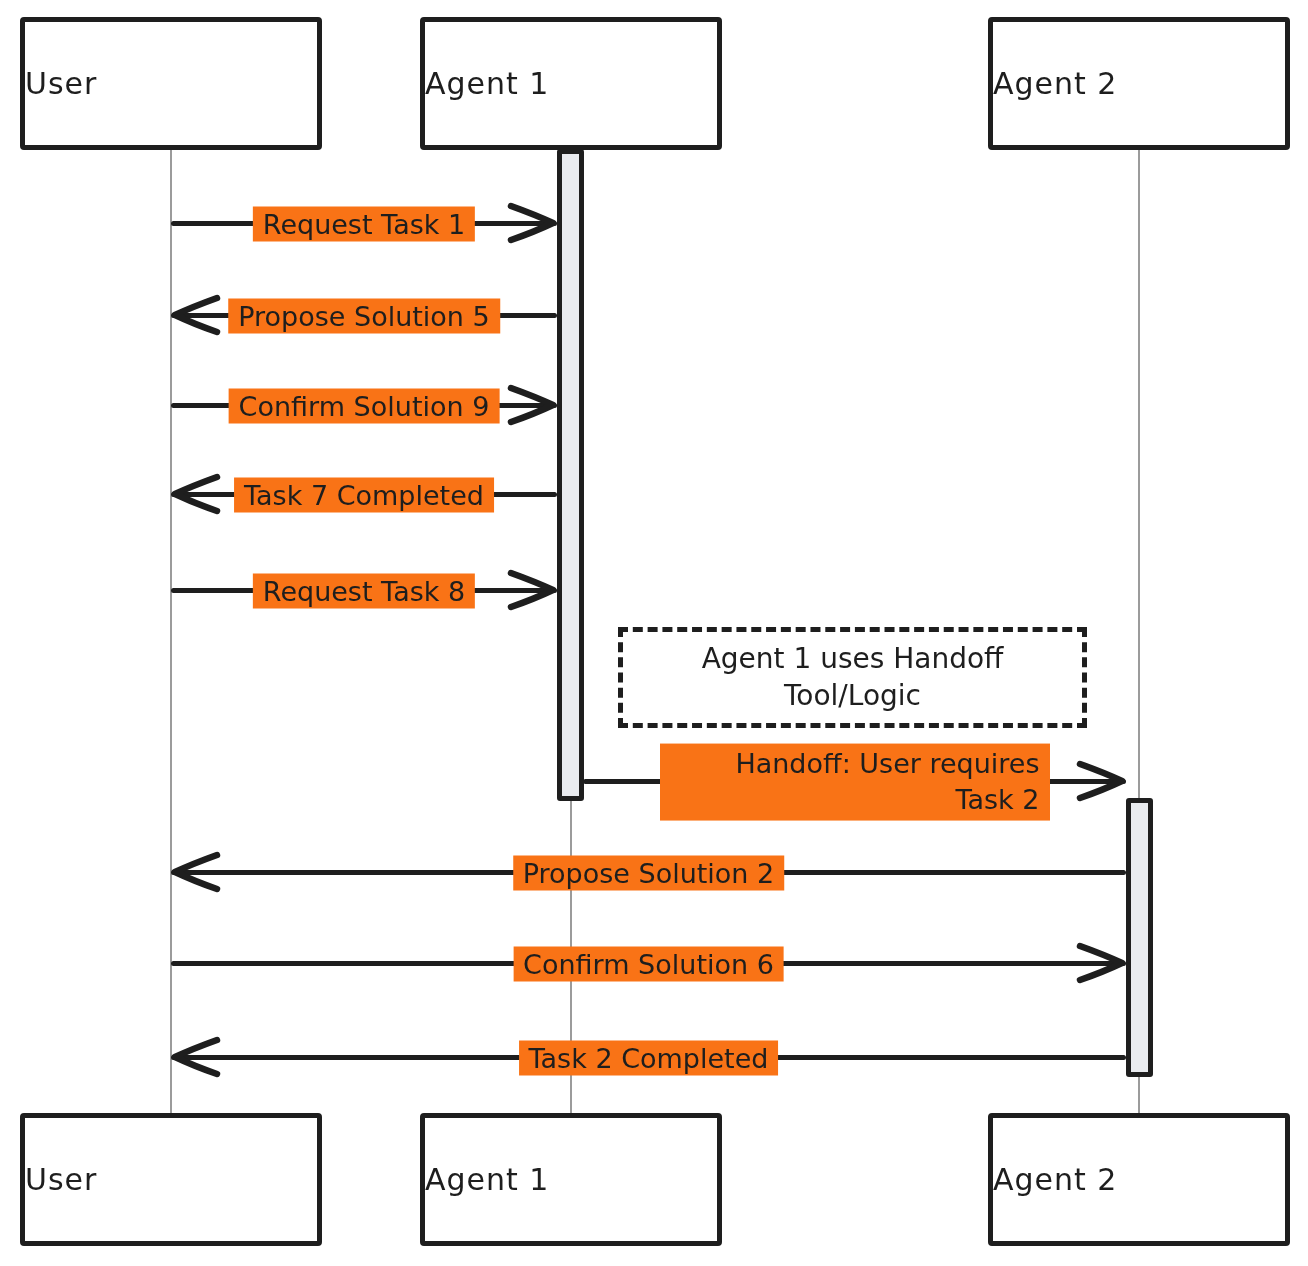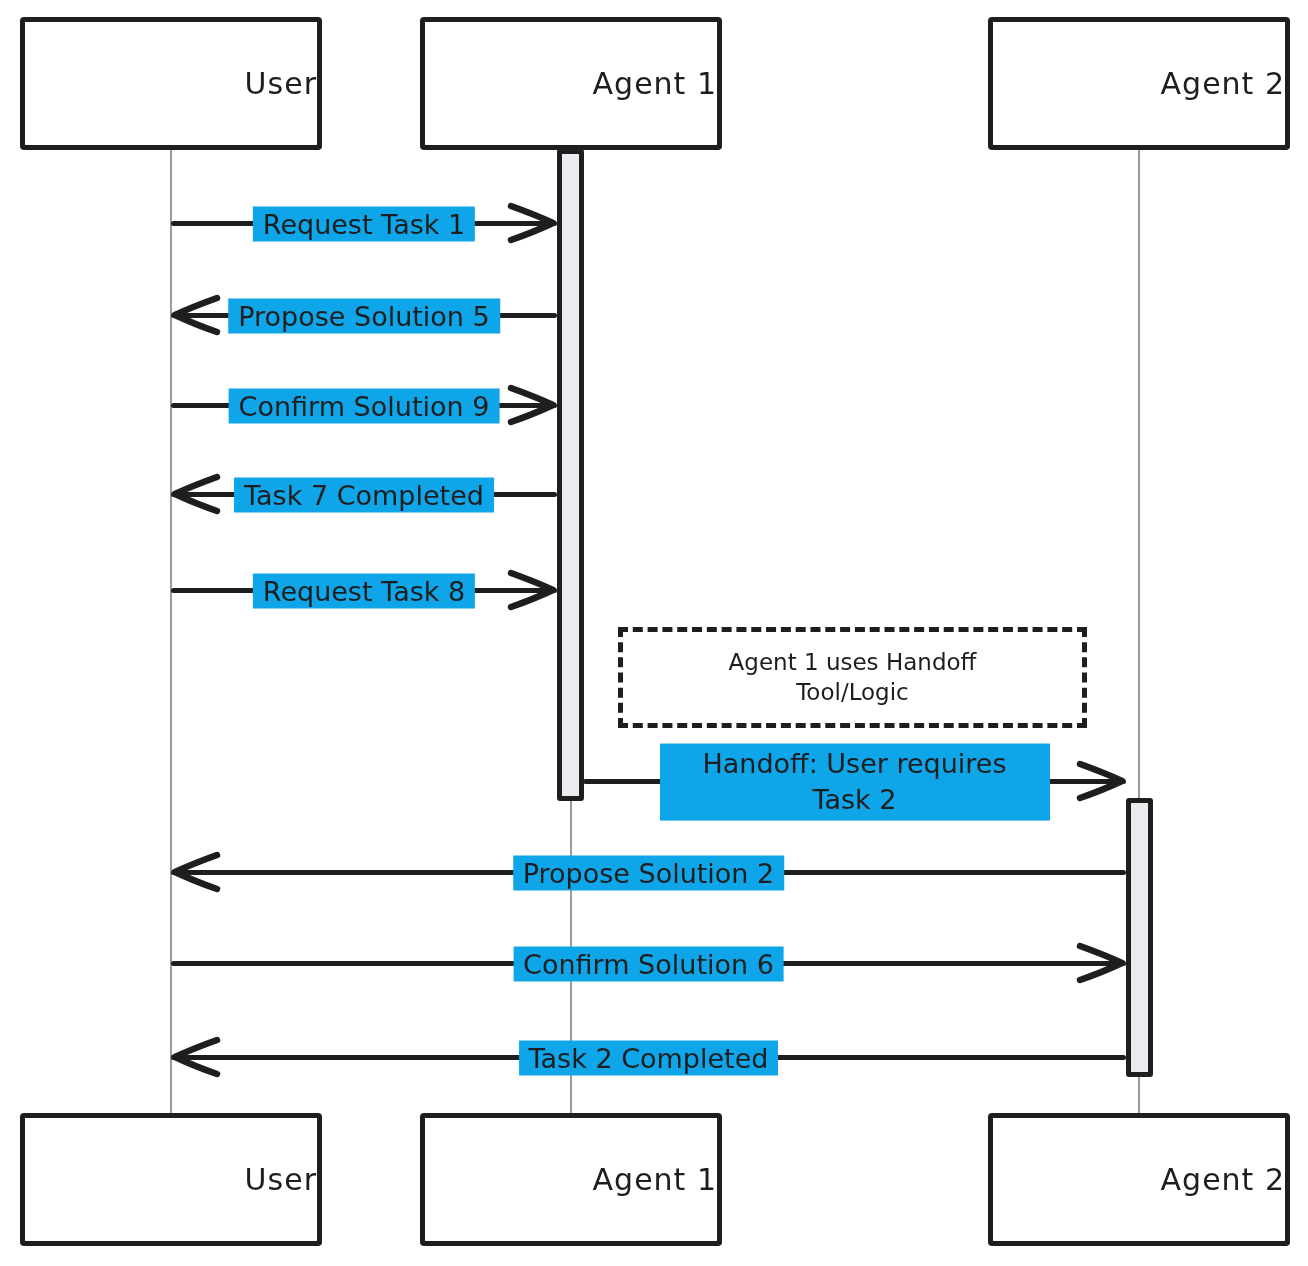--- a/index.html
+++ b/index.html
@@ -5,40 +5,40 @@
   html,body{margin:0;padding:0;background:#ffffff;}
   .canvas{
     position:relative;width:1308px;height:1266px;background:#ffffff;
     font-family:"DejaVu Sans",sans-serif;color:#1e1e1e;overflow:hidden;
   }
   
   .lifeline{position:absolute;top:150px;height:963px;width:2px;background:#9b9b9b;z-index:1;}
   
   .actor{position:absolute;width:302px;height:133px;background:#ffffff;
     border:5px solid #1e1e1e;border-radius:4px;box-sizing:border-box;
-    display:flex;align-items:center;justify-content:flex-end;z-index:5;}
+    display:flex;align-items:center;justify-content:flex-start;z-index:5;}
   .actor-label{font-size:30px;letter-spacing:1px;}
   
   .activation{position:absolute;width:27px;background:#e9ebef;border:5px solid #1e1e1e;
     border-radius:3px;box-sizing:border-box;z-index:3;}
   
   .message{position:absolute;height:0;z-index:2;}
   .msg-line{position:absolute;left:0;right:0;top:-2px;height:5px;background:#1e1e1e;border-radius:3px;}
   .arrow{position:absolute;width:56px;height:46px;top:-23px;}
   .arrow path{fill:none;stroke:#1e1e1e;stroke-width:6.5;stroke-linecap:round;stroke-linejoin:round;}
   .arrow-right{right:-3px;}
   .arrow-left{left:-3px;transform:scaleX(-1);}
   .msg-label{position:absolute;left:50%;top:1px;transform:translate(-50%,-50%);
-    background:#0ea5e9;padding:2px 10px;font-size:27px;white-space:nowrap;z-index:2;}
-  .msg-label.wrap{white-space:normal;width:370px;text-align:center;line-height:1.35;}
+    background:#f97316;padding:2px 10px;font-size:27px;white-space:nowrap;z-index:2;}
+  .msg-label.wrap{white-space:normal;width:370px;text-align:right;line-height:1.35;}
   
   .note{position:absolute;left:618px;top:627px;width:469px;height:101px;
     border:5px dashed #1e1e1e;background:#ffffff;box-sizing:border-box;
     display:flex;align-items:center;justify-content:center;z-index:4;}
-  .note-label{font-size:23px;text-align:center;line-height:1.3;width:350px;}
+  .note-label{font-size:28px;text-align:center;line-height:1.3;width:350px;}
 </style>
 </head>
 <body>
 
 <div class="canvas">
 
   <div class="lifeline" style="left:170px"></div>
   <div class="lifeline" style="left:570px"></div>
   <div class="lifeline" style="left:1138px"></div>
 

